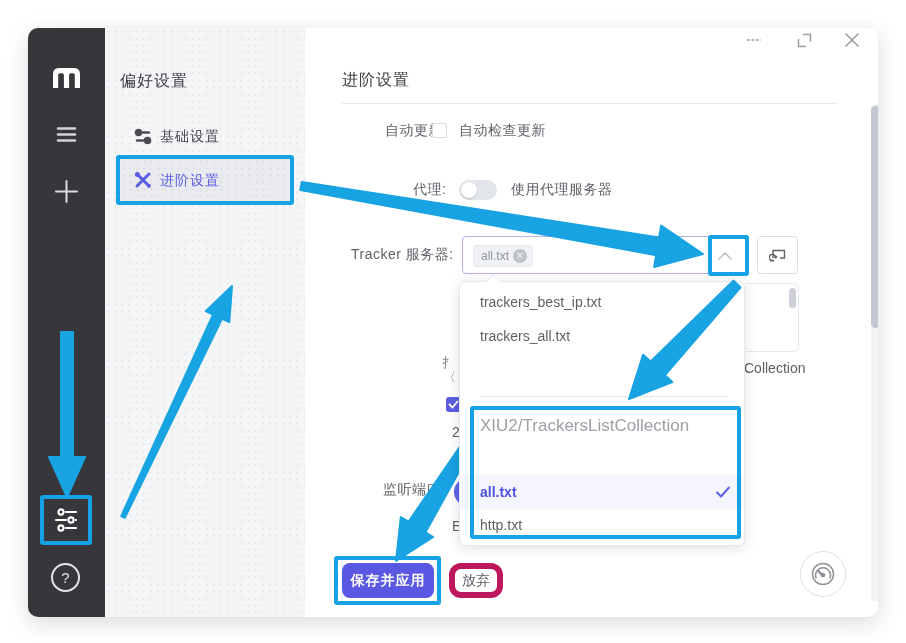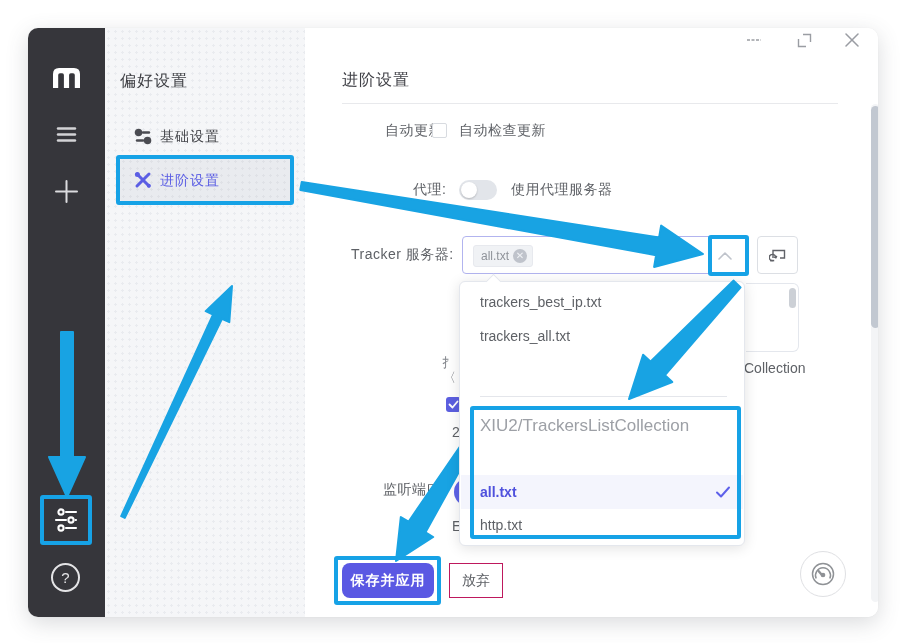--- a/index.html
+++ b/index.html
@@ -51,22 +51,22 @@
      border-left:1px solid #e4e7ed;border-top:1px solid #e4e7ed;transform:rotate(45deg);}
   .drow{position:absolute;left:1px;right:1px;height:34px;line-height:34px;padding-left:19px;
      font-size:14px;color:#5e6166;}
   .drow.grp{font-size:17px;color:#9da0a6;height:24px;line-height:24px;}
   .drow.on{background:#f4f5fd;color:#4f51dd;font-weight:bold;}
   .ddiv{position:absolute;left:20px;width:247px;height:1px;background:#e4e6eb;}
   .check{position:absolute;right:12px;top:9px;width:16px;height:16px;}
   
   .btn-save{position:absolute;left:37px;top:535px;width:92px;height:35px;background:#5a58e3;border-radius:8px;
      color:#fff;font-size:14px;font-weight:bold;display:flex;align-items:center;justify-content:center;letter-spacing:1px;}
-  .btn-discard{position:absolute;left:144px;top:535px;width:54px;height:35px;background:#fff;border:1px solid #be185d;
-     border-radius:0;box-sizing:border-box;color:#5e6166;font-size:14px;display:flex;align-items:center;justify-content:center;}
+  .btn-discard{position:absolute;left:144px;top:535px;width:54px;height:35px;background:#fff;border:6px solid #be185d;
+     border-radius:12px;box-sizing:border-box;color:#5e6166;font-size:14px;display:flex;align-items:center;justify-content:center;}
   .btn-speed{position:absolute;left:495px;top:523px;width:44px;height:44px;border-radius:50%;
      border:1px solid #dfe0e3;background:#fff;display:flex;align-items:center;justify-content:center;}
   
   .wc{position:absolute;top:1px;width:22px;height:22px;display:flex;align-items:center;justify-content:center;color:#9a9da3;}
   
   .sb-track{position:absolute;left:566px;top:76px;width:9px;height:498px;background:#f3f4f6;border-radius:5px;}
   .sb-thumb{position:absolute;left:566px;top:78px;width:9px;height:222px;background:#c2c8d1;border-radius:5px;}
   .ta-frag{position:absolute;left:441px;top:255px;width:53px;height:69px;border:1px solid #e4e7ed;
      border-radius:0 6px 6px 0;border-left:none;box-sizing:border-box;background:#fff;}
   .ta-thumb{position:absolute;left:43px;top:4px;width:7px;height:20px;background:#ccd0d6;border-radius:4px;}

